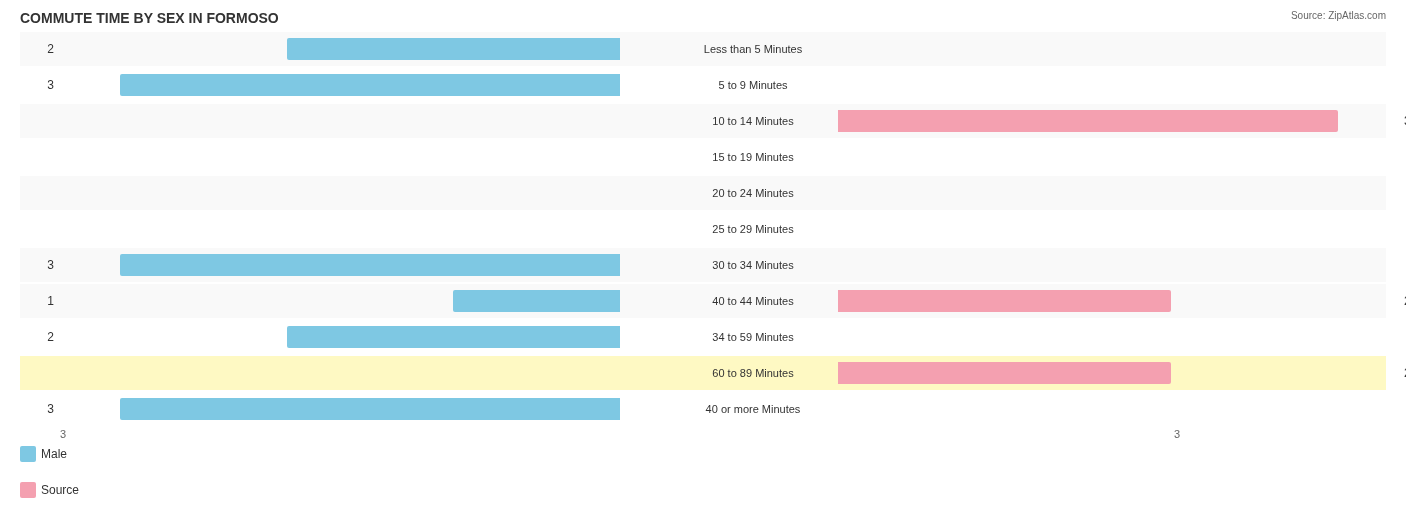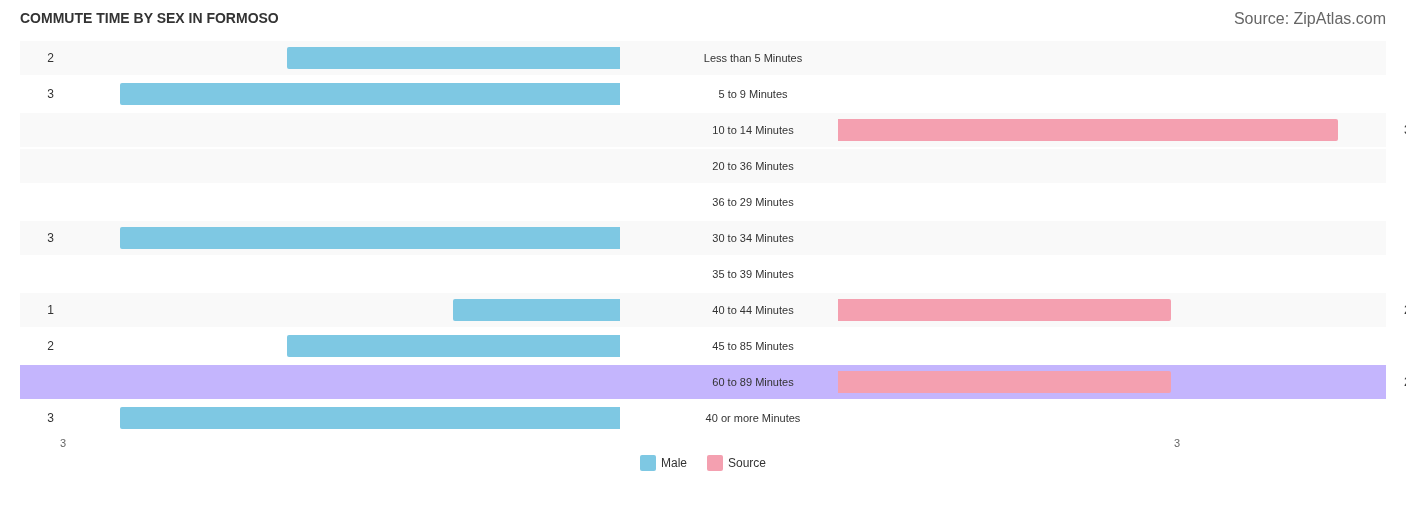--- a/index.html
+++ b/index.html
@@ -14,27 +14,27 @@
       width: 1406px;
       height: 523px;
       padding: 10px 20px 30px 20px;
       position: relative;
     }
     .chart-title {
       font-size: 14px;
       font-weight: bold;
       text-transform: uppercase;
       color: #333;
-      margin-bottom: 15px;
+      margin-bottom: 6px;
     }
     .source-text {
       position: absolute;
       top: 10px;
       right: 20px;
-      font-size: 16px;
+      font-size: 10px;
       color: #666;
     }
     .bars-area {
       width: 100%;
       margin-top: 4px;
     }
     .row {
       display: flex;
       align-items: center;
       height: 34px;
@@ -95,20 +95,21 @@
       font-size: 12px;
       color: #333;
       padding-left: 6px;
       flex-shrink: 0;
     }
     .legend {
       display: flex;
       justify-content: center;
       margin-top: 6px;
       gap: 20px;
+      flex-direction: column;
     }
     .legend-item {
       display: flex;
       align-items: center;
       gap: 5px;
       font-size: 12px;
       color: #333;
     }
     .legend-box {
       width: 16px;
@@ -169,87 +170,87 @@
     <div class="left-value"></div>
     <div class="left-bar-container">
       <div class="left-bar" style="width:0px;"></div>
     </div>
     <div class="label-cell">10 to 14 Minutes</div>
     <div class="right-bar-container">
       <div class="right-bar" style="width:500px;"></div>
     </div>
     <div class="right-value">3</div>
   </div>
-      <div class="row" style="background: rgb(249, 249, 249);">
-    <div class="left-value"></div>
-    <div class="left-bar-container">
-      <div class="left-bar" style="width:0px;"></div>
-    </div>
-    <div class="label-cell">20 to 36 Minutes</div>
-    <div class="right-bar-container">
-      <div class="right-bar" style="width:0px;"></div>
-    </div>
-    <div class="right-value"></div>
-  </div>
-      <div class="row" style="background: rgb(255, 255, 255);">
-    <div class="left-value"></div>
-    <div class="left-bar-container">
-      <div class="left-bar" style="width:0px;"></div>
-    </div>
-    <div class="label-cell">36 to 29 Minutes</div>
+      <div class="row" style="background: rgb(255, 255, 255);">
+    <div class="left-value"></div>
+    <div class="left-bar-container">
+      <div class="left-bar" style="width:0px;"></div>
+    </div>
+    <div class="label-cell">15 to 19 Minutes</div>
+    <div class="right-bar-container">
+      <div class="right-bar" style="width:0px;"></div>
+    </div>
+    <div class="right-value"></div>
+  </div>
+      <div class="row" style="background: rgb(249, 249, 249);">
+    <div class="left-value"></div>
+    <div class="left-bar-container">
+      <div class="left-bar" style="width:0px;"></div>
+    </div>
+    <div class="label-cell">20 to 24 Minutes</div>
+    <div class="right-bar-container">
+      <div class="right-bar" style="width:0px;"></div>
+    </div>
+    <div class="right-value"></div>
+  </div>
+      <div class="row" style="background: rgb(255, 255, 255);">
+    <div class="left-value"></div>
+    <div class="left-bar-container">
+      <div class="left-bar" style="width:0px;"></div>
+    </div>
+    <div class="label-cell">25 to 29 Minutes</div>
     <div class="right-bar-container">
       <div class="right-bar" style="width:0px;"></div>
     </div>
     <div class="right-value"></div>
   </div>
       <div class="row" style="background: rgb(249, 249, 249);">
     <div class="left-value">3</div>
     <div class="left-bar-container">
       <div class="left-bar" style="width:500px;"></div>
     </div>
     <div class="label-cell">30 to 34 Minutes</div>
     <div class="right-bar-container">
       <div class="right-bar" style="width:0px;"></div>
     </div>
     <div class="right-value"></div>
   </div>
-      <div class="row" style="background: rgb(255, 255, 255);">
-    <div class="left-value"></div>
-    <div class="left-bar-container">
-      <div class="left-bar" style="width:0px;"></div>
-    </div>
-    <div class="label-cell">35 to 39 Minutes</div>
-    <div class="right-bar-container">
-      <div class="right-bar" style="width:0px;"></div>
-    </div>
-    <div class="right-value"></div>
-  </div>
       <div class="row" style="background: rgb(249, 249, 249);">
     <div class="left-value">1</div>
     <div class="left-bar-container">
       <div class="left-bar" style="width:166.66666666666666px;"></div>
     </div>
     <div class="label-cell">40 to 44 Minutes</div>
     <div class="right-bar-container">
       <div class="right-bar" style="width:333.3333333333333px;"></div>
     </div>
     <div class="right-value">2</div>
   </div>
       <div class="row" style="background: rgb(255, 255, 255);">
     <div class="left-value">2</div>
     <div class="left-bar-container">
       <div class="left-bar" style="width:333.3333333333333px;"></div>
     </div>
-    <div class="label-cell">45 to 85 Minutes</div>
-    <div class="right-bar-container">
-      <div class="right-bar" style="width:0px;"></div>
-    </div>
-    <div class="right-value"></div>
-  </div>
-      <div class="row" style="background: #c4b5fd;">
+    <div class="label-cell">34 to 59 Minutes</div>
+    <div class="right-bar-container">
+      <div class="right-bar" style="width:0px;"></div>
+    </div>
+    <div class="right-value"></div>
+  </div>
+      <div class="row" style="background: #fef9c3;">
     <div class="left-value"></div>
     <div class="left-bar-container">
       <div class="left-bar" style="width:0px;"></div>
     </div>
     <div class="label-cell">60 to 89 Minutes</div>
     <div class="right-bar-container">
       <div class="right-bar" style="width:333.3333333333333px;"></div>
     </div>
     <div class="right-value">2</div>
   </div>

